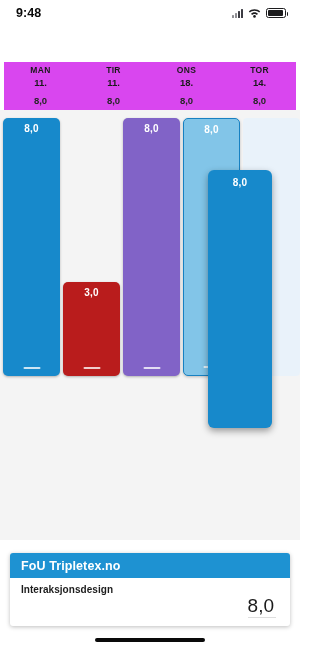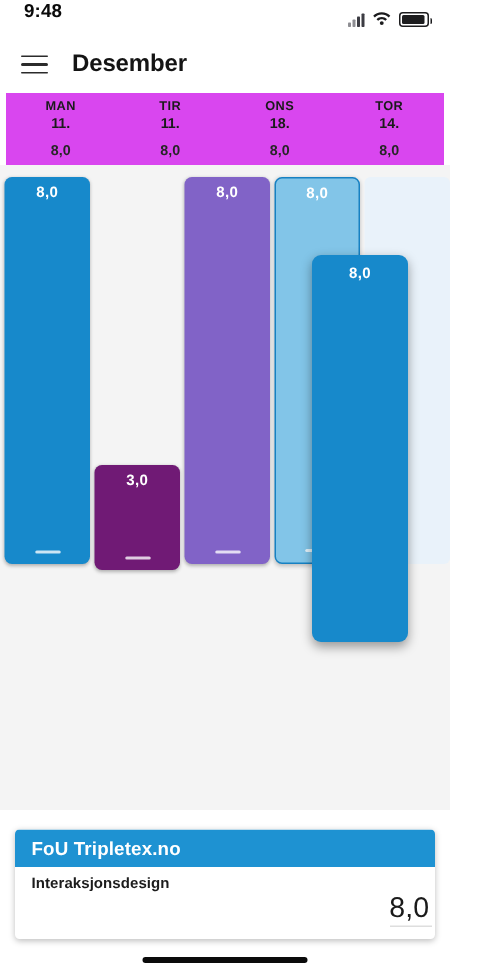--- a/index.html
+++ b/index.html
@@ -19,20 +19,21 @@
     height: 650px;
     background: #ffffff;
   }
 
   
   .status-bar {
     position: absolute;
     top: 0; left: 0;
     width: 300px; height: 26px;
     display: flex;
+    align-items: center;
     justify-content: space-between;
     padding: 0 14px 0 16px;
   }
   .status-time {
     font-size: 12.5px;
     font-weight: bold;
     color: #0a0a0a;
     letter-spacing: .1px;
   }
   .status-icons {
@@ -246,21 +247,21 @@
     align-items: center;
     padding: 0 11px;
   }
   .entry-head-title {
     font-size: 12.5px;
     font-weight: bold;
     color: #ffffff;
     letter-spacing: .1px;
   }
   .entry-body {
-    padding: 6px 2px 8px 11px;
+    padding: 6px 14px 8px 11px;
     display: flex;
     align-items: flex-start;
   }
   .entry-left {
     flex: 1;
     min-width: 0;
   }
   .entry-task {
     font-size: 10px;
     font-weight: bold;
@@ -318,28 +319,20 @@
           <path d="M6.5 4.3c-1.4 0-2.6 0.6-3.5 1.5l1.1 1.1c0.6-0.6 1.4-1 2.4-1s1.8 0.4 2.4 1l1.1-1.1C9.1 4.9 7.9 4.3 6.5 4.3z" fill="#1c1c1e"></path>
           <circle cx="6.5" cy="8.4" r="1.3" fill="#1c1c1e"></circle>
         </svg>
       </span>
       <span class="battery">
           <span></span>
         </span>
     </div>
   </div>
 
-  <div class="app-bar">
-    <div class="hamburger">
-      <i></i>
-        <i></i>
-        <i></i>
-    </div>
-    <div class="app-title">Desember</div>
-  </div>
 
   <div class="day-header">
     <div class="day-col">
       <span class="day-name">MAN</span>
       <span class="day-date">11.</span>
       <span class="day-total">8,0</span>
     </div>
     <div class="day-col">
       <span class="day-name">TIR</span>
       <span class="day-date">11.</span>
@@ -361,21 +354,21 @@
     <div class="chart-board">
 
       <div class="bar-col c0">
         <div class="bar" style="top:0px;height:258px;background:#1789cb;">
           <span class="bar-value">8,0</span>
           <span class="bar-handle"></span>
         </div>
       </div>
 
       <div class="bar-col c1">
-        <div class="bar" style="top:164px;height:70px;background:#701a75;margin-top:28px;">
+        <div class="bar" style="top:164px;height:94px;background:#b91c1c;">
           <span class="bar-value">3,0</span>
           <span class="bar-handle"></span>
         </div>
       </div>
 
       <div class="bar-col c2">
         <div class="bar" style="top:0px;height:258px;background:#8163c7;">
           <span class="bar-value">8,0</span>
           <span class="bar-handle"></span>
         </div>

